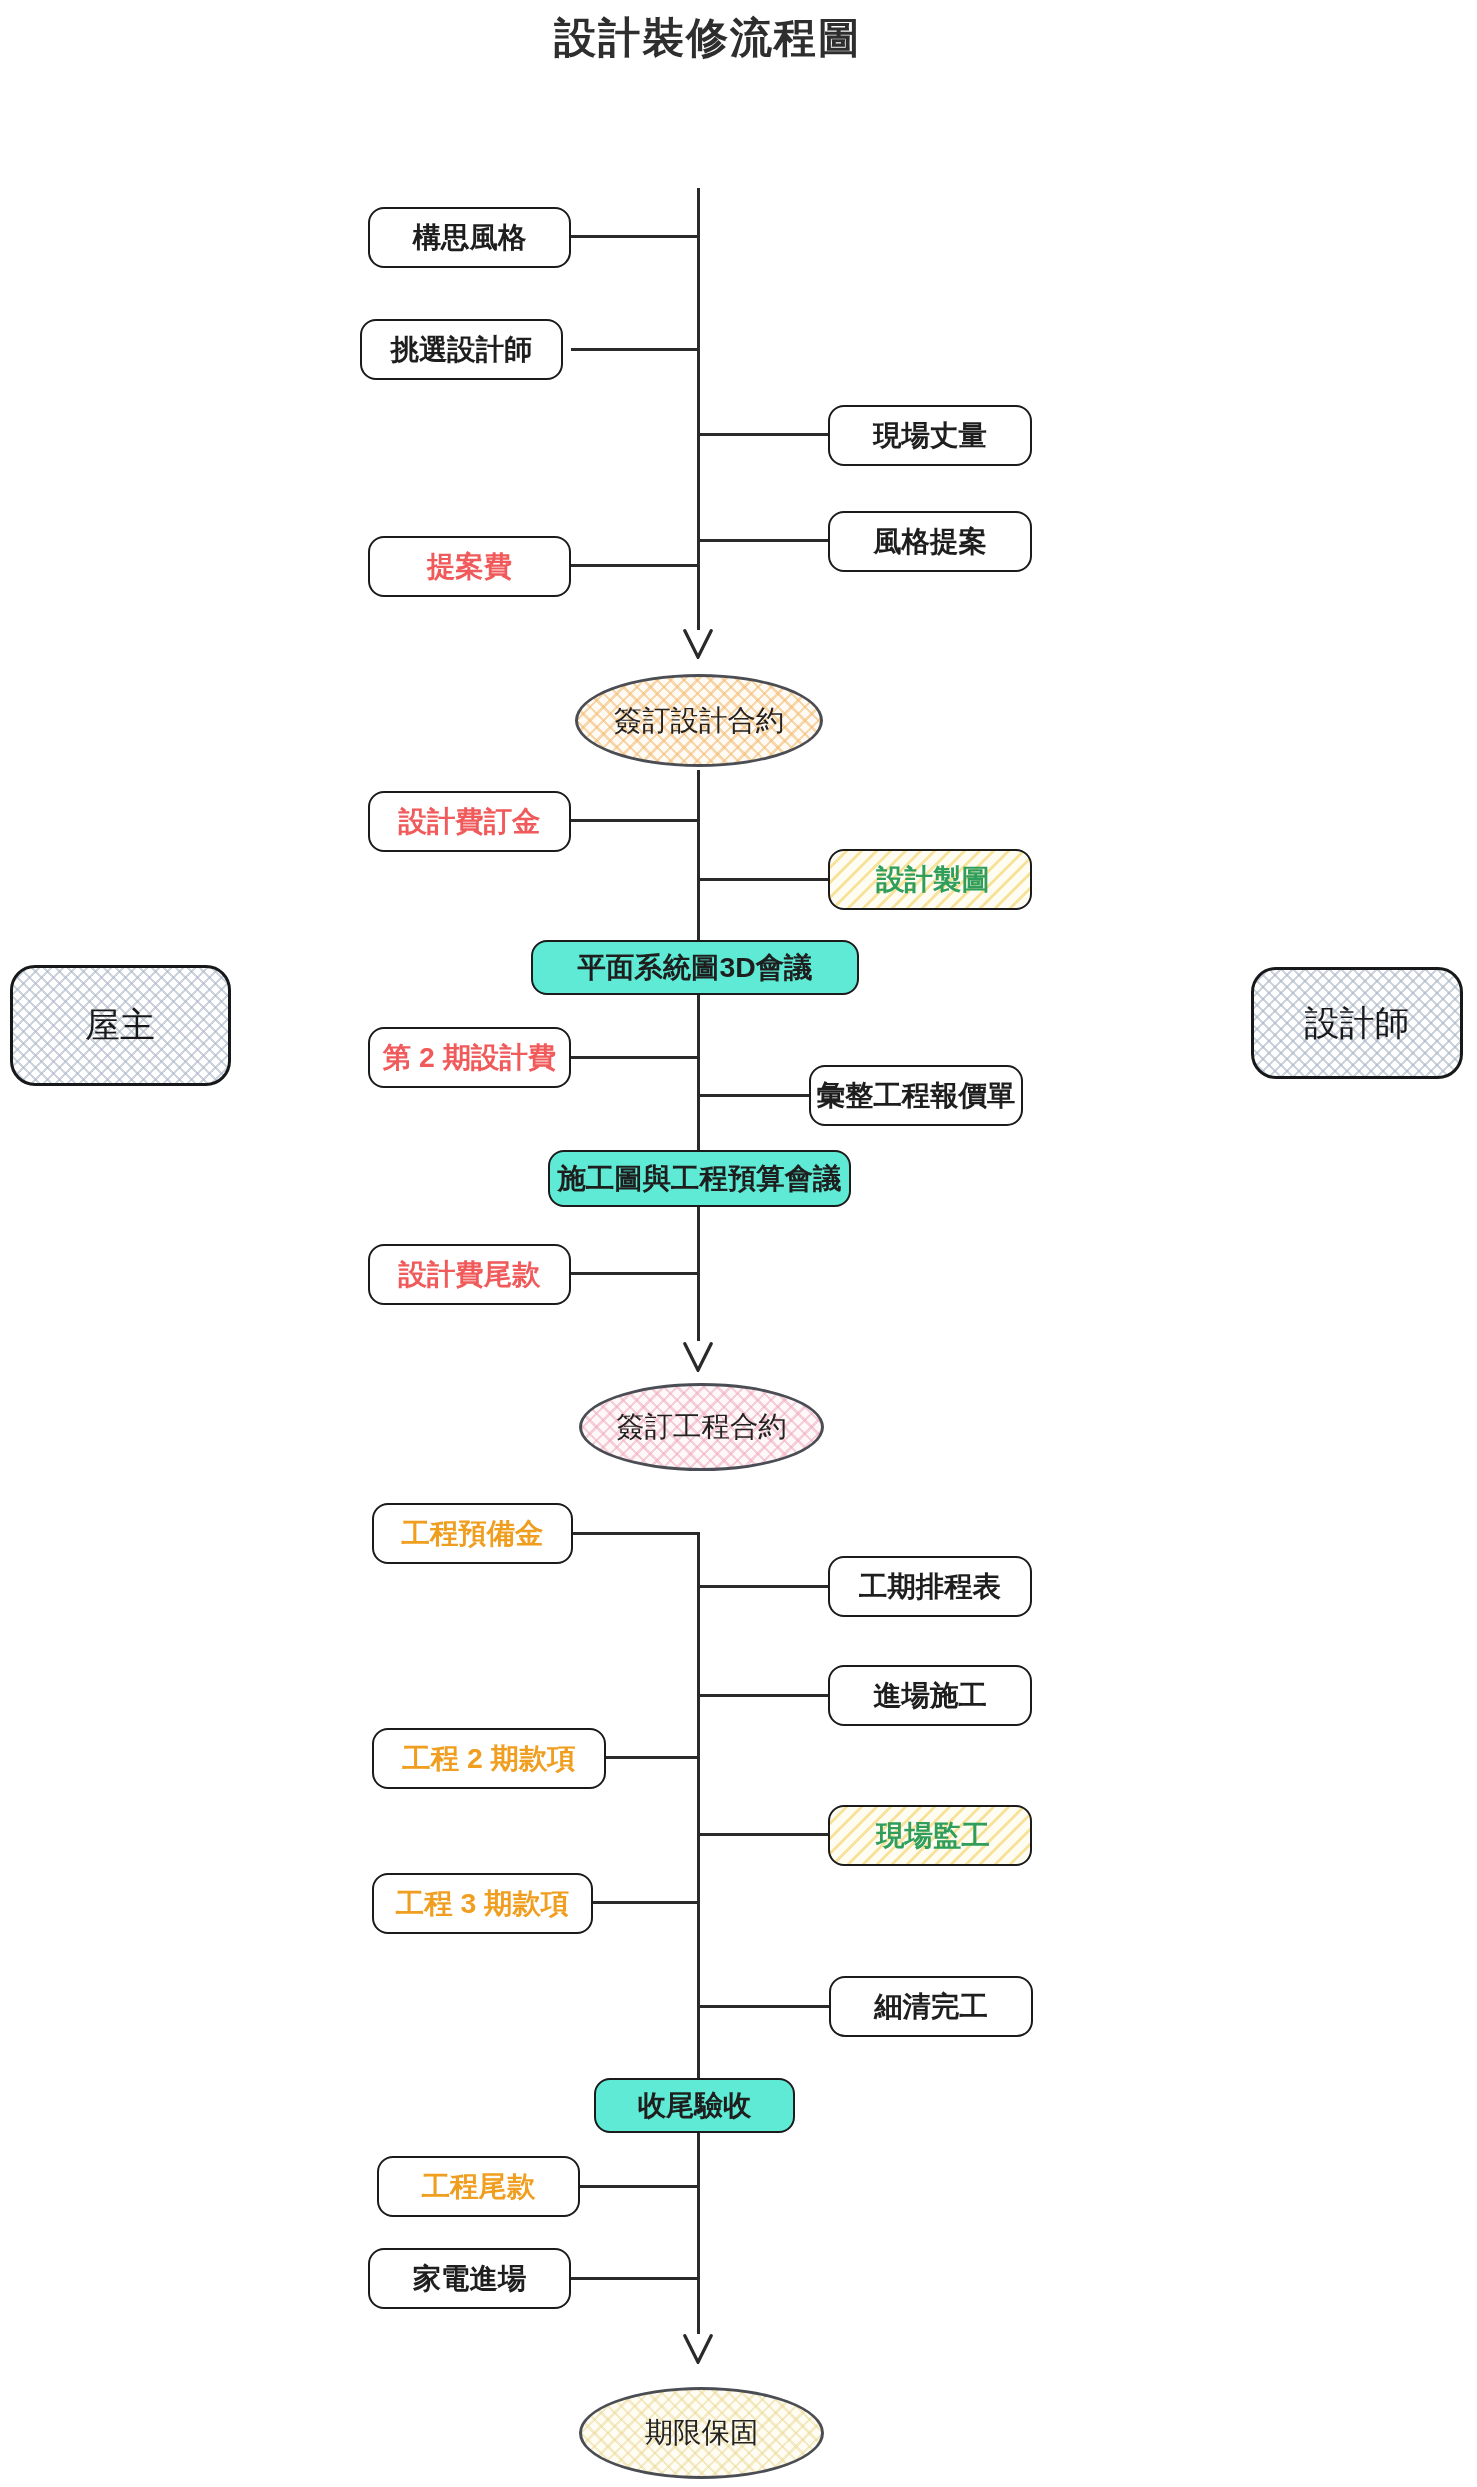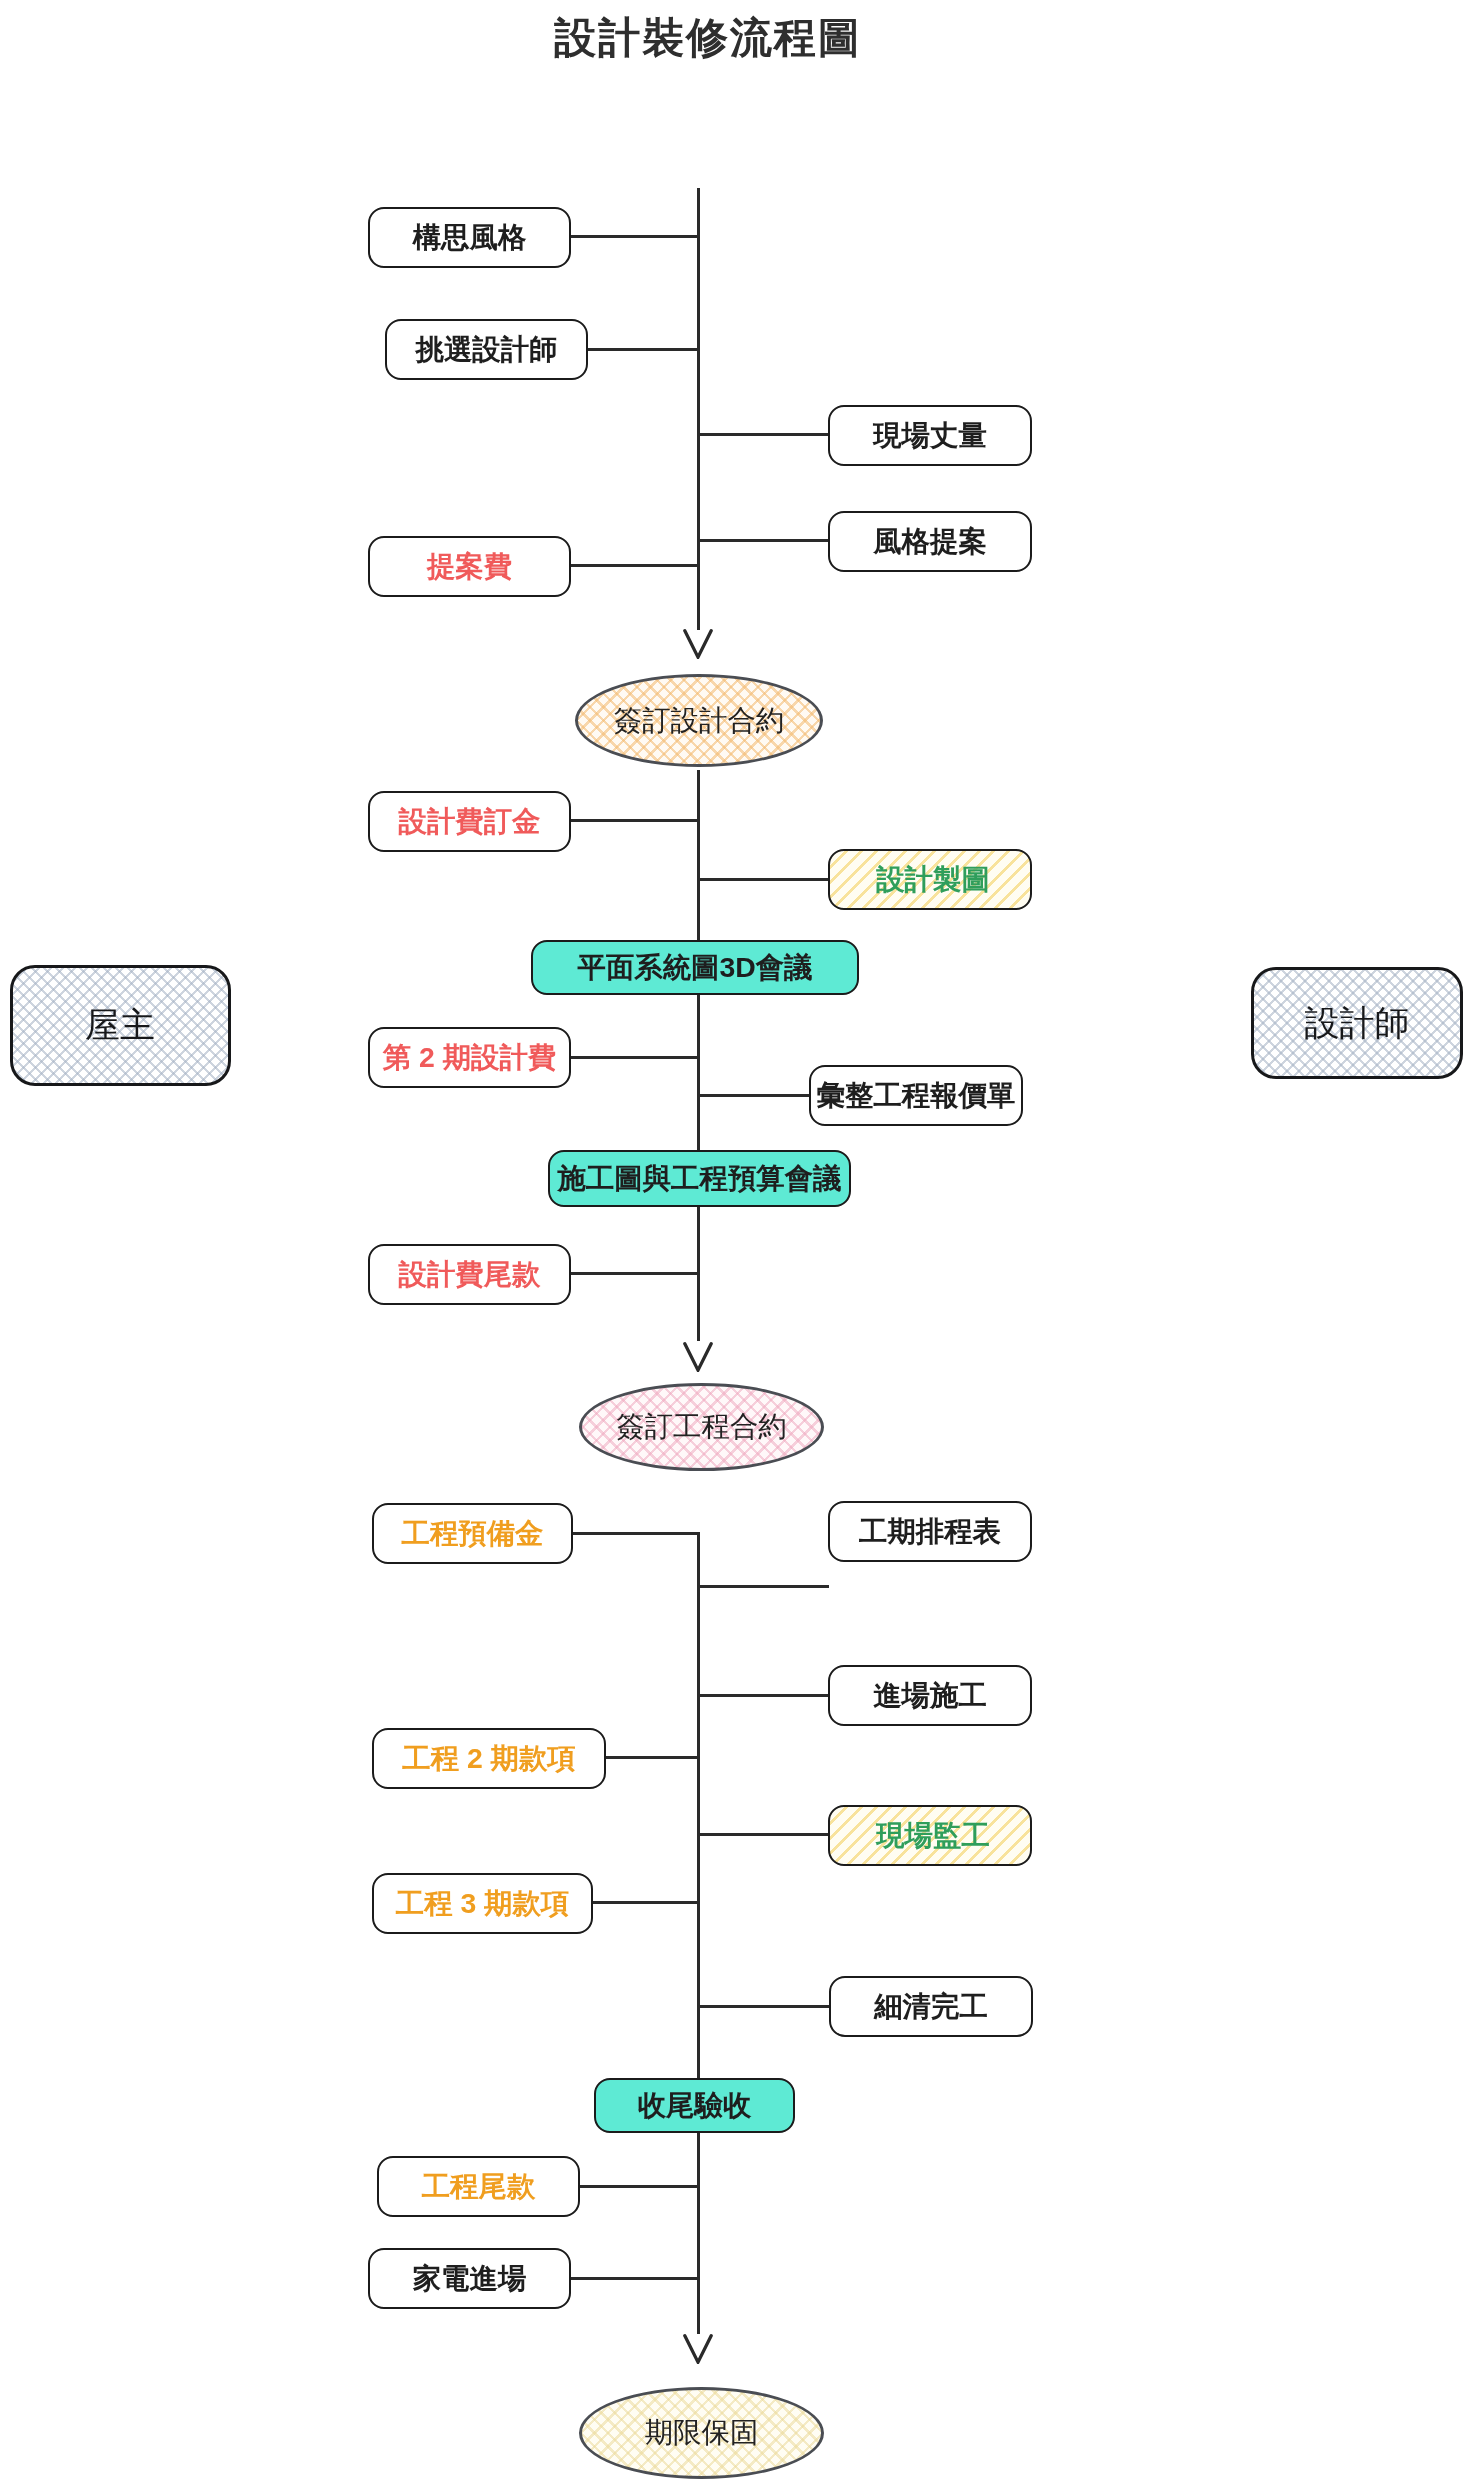--- a/index.html
+++ b/index.html
@@ -100,21 +100,21 @@
   <div class="conn" style="left:699px;top:878px;width:130px;"></div>
   <div class="conn" style="left:699px;top:1094px;width:110px;"></div>
   <div class="conn" style="left:699px;top:1585px;width:130px;"></div>
   <div class="conn" style="left:699px;top:1694px;width:130px;"></div>
   <div class="conn" style="left:699px;top:1833px;width:130px;"></div>
   <div class="conn" style="left:699px;top:2005px;width:131px;"></div>
 
   <div class="node" style="left:368px;top:207px;width:203px;">
       <span>構思風格</span>
     </div>
-  <div class="node" style="left:385px;top:319px;width:203px;">
+  <div class="node" style="left:360px;top:319px;width:203px;">
       <span>挑選設計師</span>
     </div>
   <div class="node red" style="left:368px;top:536px;width:203px;">
       <span>提案費</span>
     </div>
   <div class="node red" style="left:368px;top:791px;width:203px;">
       <span>設計費訂金</span>
     </div>
   <div class="node red" style="left:368px;top:1027px;width:203px;">
       <span>第 2 期設計費</span>
@@ -143,21 +143,21 @@
     </div>
   <div class="node" style="left:828px;top:511px;width:204px;">
       <span>風格提案</span>
     </div>
   <div class="node green hatch-yellow" style="left:828px;top:849px;width:204px;">
       <span>設計製圖</span>
     </div>
   <div class="node" style="left:809px;top:1065px;width:214px;">
       <span>彙整工程報價單</span>
     </div>
-  <div class="node" style="left:828px;top:1501px;width:204px;">
+  <div class="node" style="left:828px;top:1556px;width:204px;">
       <span>工期排程表</span>
     </div>
   <div class="node" style="left:828px;top:1665px;width:204px;">
       <span>進場施工</span>
     </div>
   <div class="node green hatch-yellow" style="left:828px;top:1805px;width:204px;">
       <span>現場監工</span>
     </div>
   <div class="node" style="left:829px;top:1976px;width:204px;">
       <span>細清完工</span>

